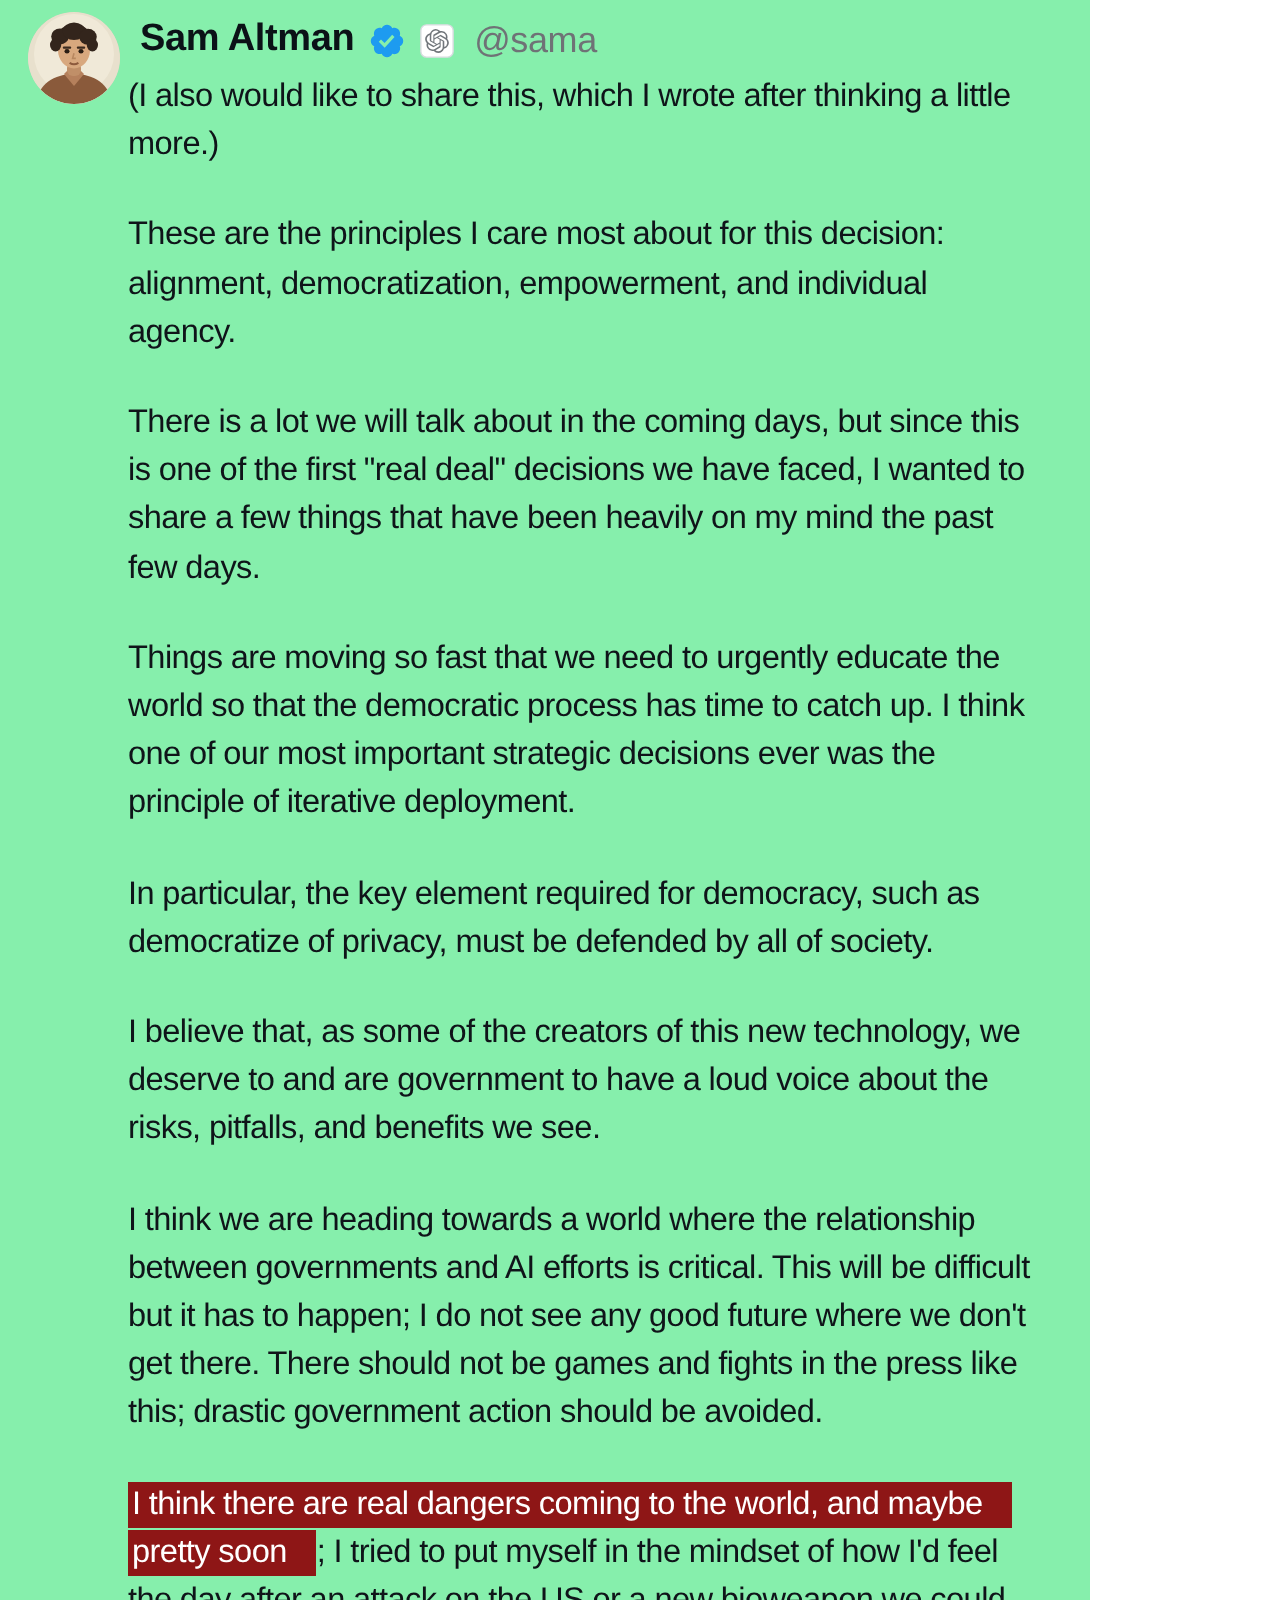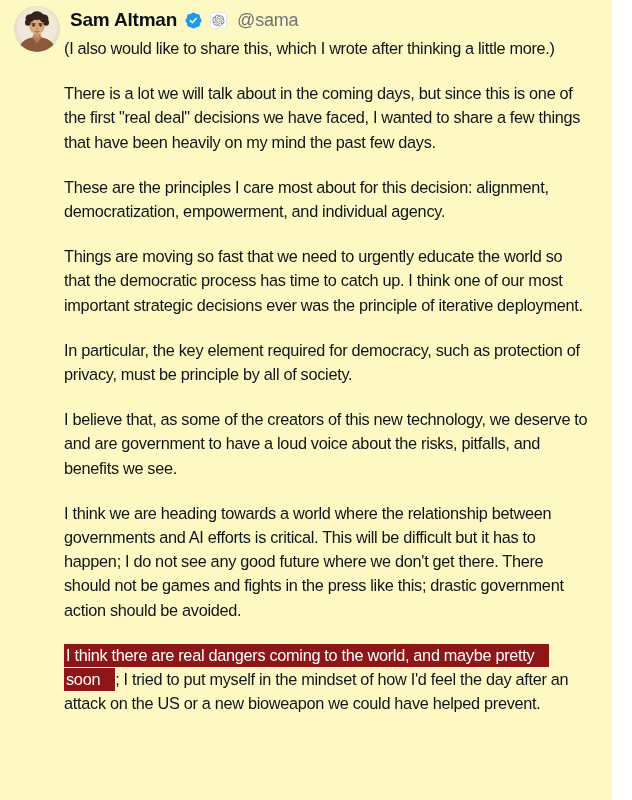--- a/index.html
+++ b/index.html
@@ -9,25 +9,25 @@
   }
   body {
     width: 632px;
     height: 800px;
     overflow: hidden;
     font-family: "Liberation Sans", "DejaVu Sans", sans-serif;
     -webkit-font-smoothing: antialiased;
   }
 
   .tweet {
-    width: 612px;
+    width: 545px;
     height: 800px;
     box-sizing: border-box;
     padding: 4px 16px 0 14px;
-    background: #fef9c3;
+    background: #86efac;
   }
 
   
   .header {
     display: flex;
     align-items: flex-start;
     height: 30px;
     margin-bottom: 2px;
   }
 
@@ -191,28 +191,28 @@
       </span>
 
       <span class="handle">@sama</span>
     </div>
   </div>
 
   <div class="body">
 
     <p class="para lead">(I also would like to share this, which I wrote after thinking a little more.)</p>
 
+    <p class="para">These are the principles I care most about for this decision: alignment, democratization, empowerment, and individual agency.</p>
+
     <p class="para">There is a lot we will talk about in the coming days, but since this is one of the first "real deal" decisions we have faced, I wanted to share a few things that have been heavily on my mind the past few days.</p>
 
-    <p class="para">These are the principles I care most about for this decision: alignment, democratization, empowerment, and individual agency.</p>
-
 
     <p class="para">Things are moving so fast that we need to urgently educate the world so that the democratic process has time to catch up. I think one of our most important strategic decisions ever was the principle of iterative deployment.</p>
 
-    <p class="para">In particular, the key element required for democracy, such as protection of privacy, must be principle by all of society.</p>
+    <p class="para">In particular, the key element required for democracy, such as democratize of privacy, must be defended by all of society.</p>
 
     <p class="para">I believe that, as some of the creators of this new technology, we deserve to and are government to have a loud voice about the risks, pitfalls, and benefits we see.</p>
 
     <p class="para">I think we are heading towards a world where the relationship between governments and AI efforts is critical. This will be difficult but it has to happen; I do not see any good future where we don't get there. There should not be games and fights in the press like this; drastic government action should be avoided.</p>
 
     <p class="para last"><span class="hl">I think there are real dangers coming to the world, and maybe pretty soon</span><span>; I tried to put myself in the mindset of how I'd feel the day after an attack on the US or a new bioweapon we could have helped prevent.</span></p>
 
   </div>
 </div>
 

